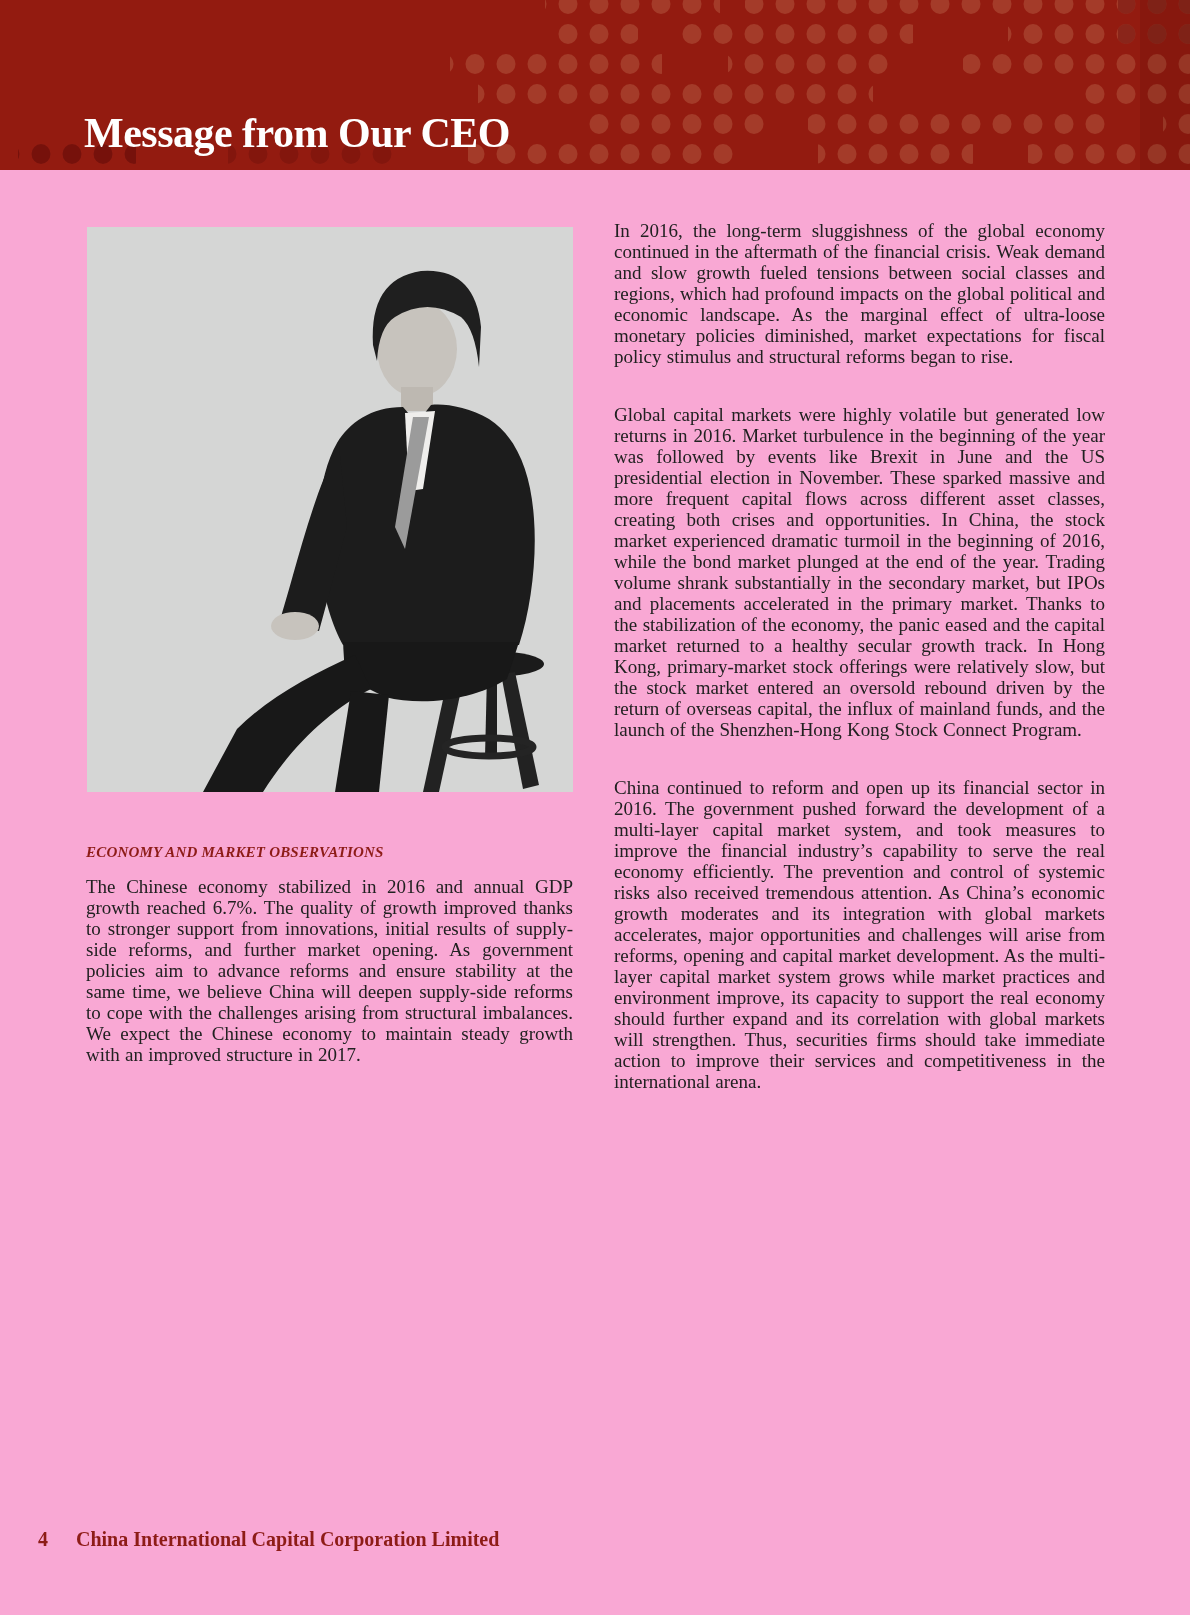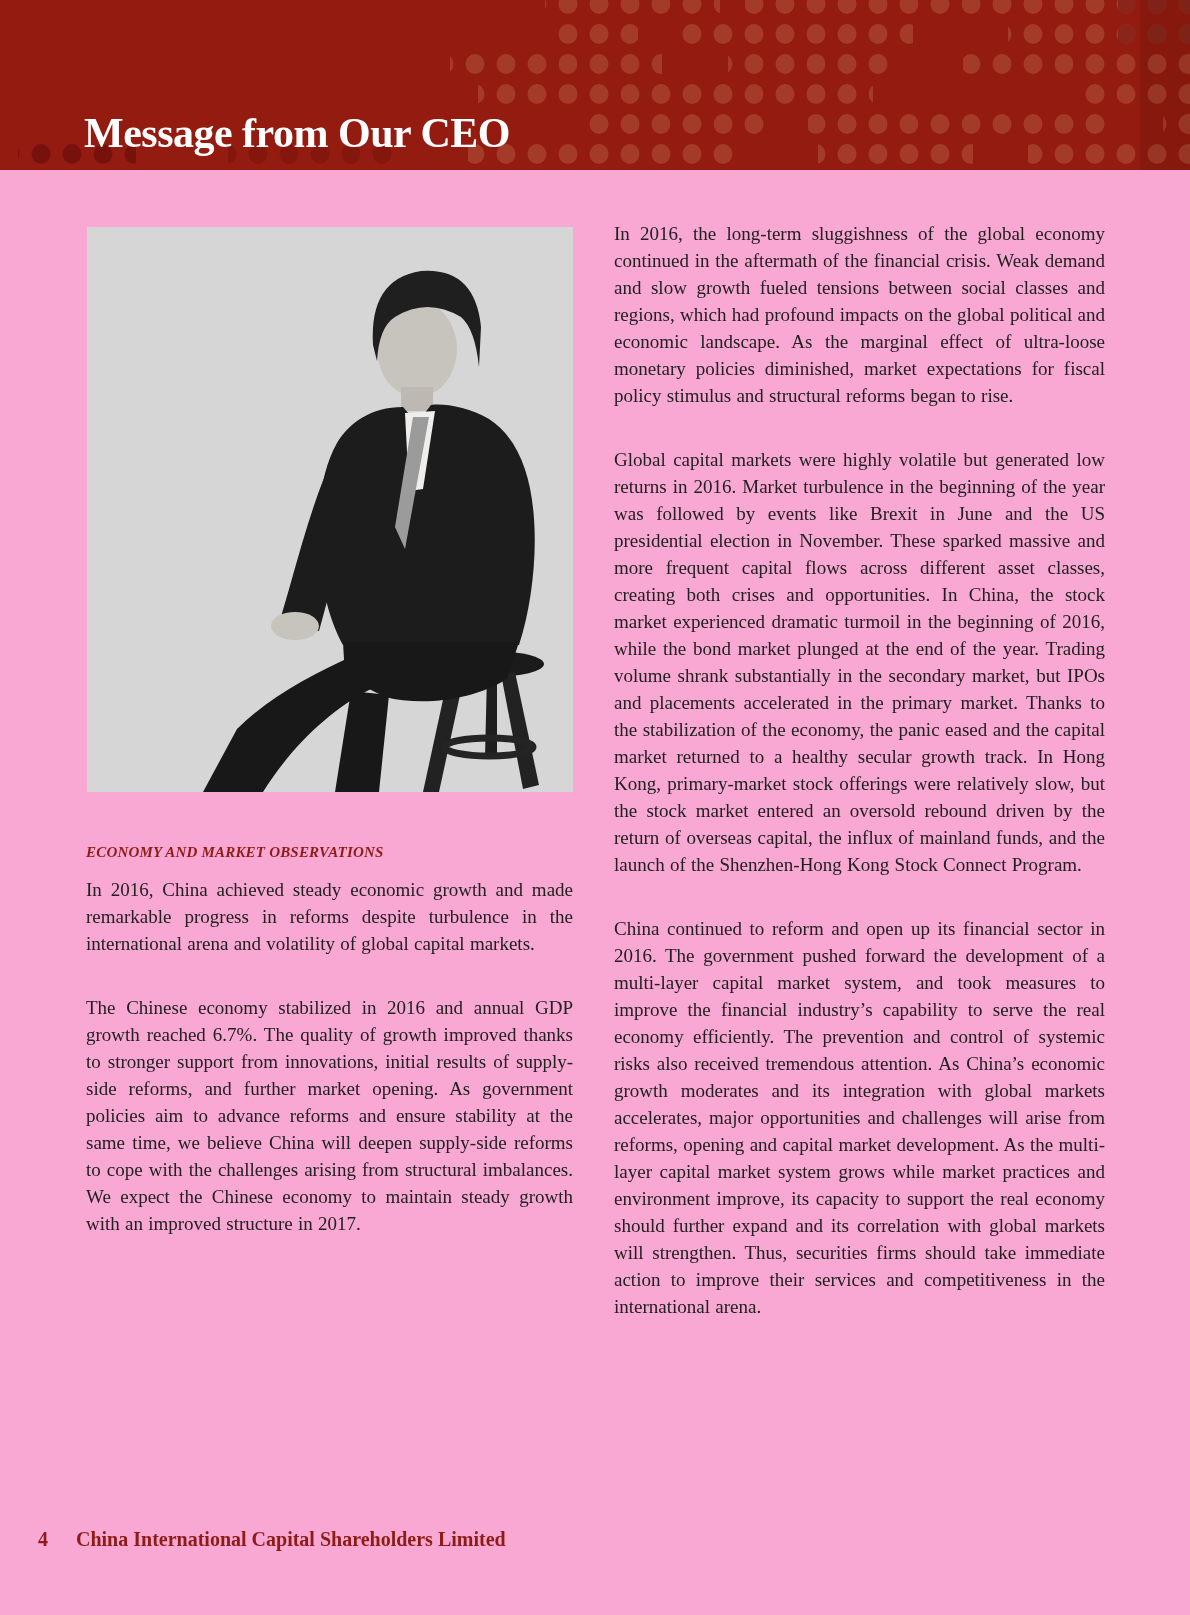--- a/index.html
+++ b/index.html
@@ -41,21 +41,21 @@
     overflow:hidden;
   }
   
   .left-col{
     position:absolute;left:86px;top:844px;width:487px;
   }
   .right-col{
     position:absolute;left:614px;top:220px;width:491px;
   }
   .body-par{
-    font-size:19px;line-height:27px;
+    font-size:19px;line-height:21px;
     text-align:justify;
     color:var(--body-text);
     word-spacing:0.5px;
     margin-bottom:37px;
   }
   .body-par:last-child{margin-bottom:0;}
   .salutation{
     color:var(--heading-red);
     font-size:22px;font-weight:700;
     margin-bottom:46px;
@@ -158,27 +158,26 @@
       <ellipse cx="208" cy="399" rx="24" ry="14" fill="#c7c3bd"></ellipse>
 
       <path d="M256,415 L432,415 L420,452 C388,472 338,480 298,470 L258,450 Z" fill="#181818"></path>
       <path d="M268,428 C224,448 182,470 150,502 L116,565 L176,565 C204,520 244,482 284,462 Z" fill="#181818"></path>
       <path d="M302,468 L292,565 L248,565 L264,464 Z" fill="#181818"></path>
     </svg>
   </div>
 
   <div class="left-col">
     <div class="section-heading">ECONOMY AND MARKET OBSERVATIONS</div>
-    <p class="body-par">In 2016, China achieved steady economic growth and made remarkable progress in reforms despite turbulence in the international arena and volatility of global capital markets.</p>
     <p class="body-par">The Chinese economy stabilized in 2016 and annual GDP growth reached 6.7%. The quality of growth improved thanks to stronger support from innovations, initial results of supply-side reforms, and further market opening. As government policies aim to advance reforms and ensure stability at the same time, we believe China will deepen supply-side reforms to cope with the challenges arising from structural imbalances. We expect the Chinese economy to maintain steady growth with an improved structure in 2017.</p>
   </div>
 
   <div class="right-col">
     <p class="body-par">In 2016, the long-term sluggishness of the global economy continued in the aftermath of the financial crisis. Weak demand and slow growth fueled tensions between social classes and regions, which had profound impacts on the global political and economic landscape. As the marginal effect of ultra-loose monetary policies diminished, market expectations for fiscal policy stimulus and structural reforms began to rise.</p>
     <p class="body-par">Global capital markets were highly volatile but generated low returns in 2016. Market turbulence in the beginning of the year was followed by events like Brexit in June and the US presidential election in November. These sparked massive and more frequent capital flows across different asset classes, creating both crises and opportunities. In China, the stock market experienced dramatic turmoil in the beginning of 2016, while the bond market plunged at the end of the year. Trading volume shrank substantially in the secondary market, but IPOs and placements accelerated in the primary market. Thanks to the stabilization of the economy, the panic eased and the capital market returned to a healthy secular growth track. In Hong Kong, primary-market stock offerings were relatively slow, but the stock market entered an oversold rebound driven by the return of overseas capital, the influx of mainland funds, and the launch of the Shenzhen-Hong Kong Stock Connect Program.</p>
     <p class="body-par">China continued to reform and open up its financial sector in 2016. The government pushed forward the development of a multi-layer capital market system, and took measures to improve the financial industry’s capability to serve the real economy efficiently. The prevention and control of systemic risks also received tremendous attention. As China’s economic growth moderates and its integration with global markets accelerates, major opportunities and challenges will arise from reforms, opening and capital market development. As the multi-layer capital market system grows while market practices and environment improve, its capacity to support the real economy should further expand and its correlation with global markets will strengthen. Thus, securities firms should take immediate action to improve their services and competitiveness in the international arena.</p>
   </div>
 
   <div class="footer">
-    <span>4</span><span class="company">China International Capital Shareholders Limited</span>
+    <span>4</span><span class="company">China International Capital Corporation Limited</span>
   </div>
 
 </div>
 
 </body></html>

